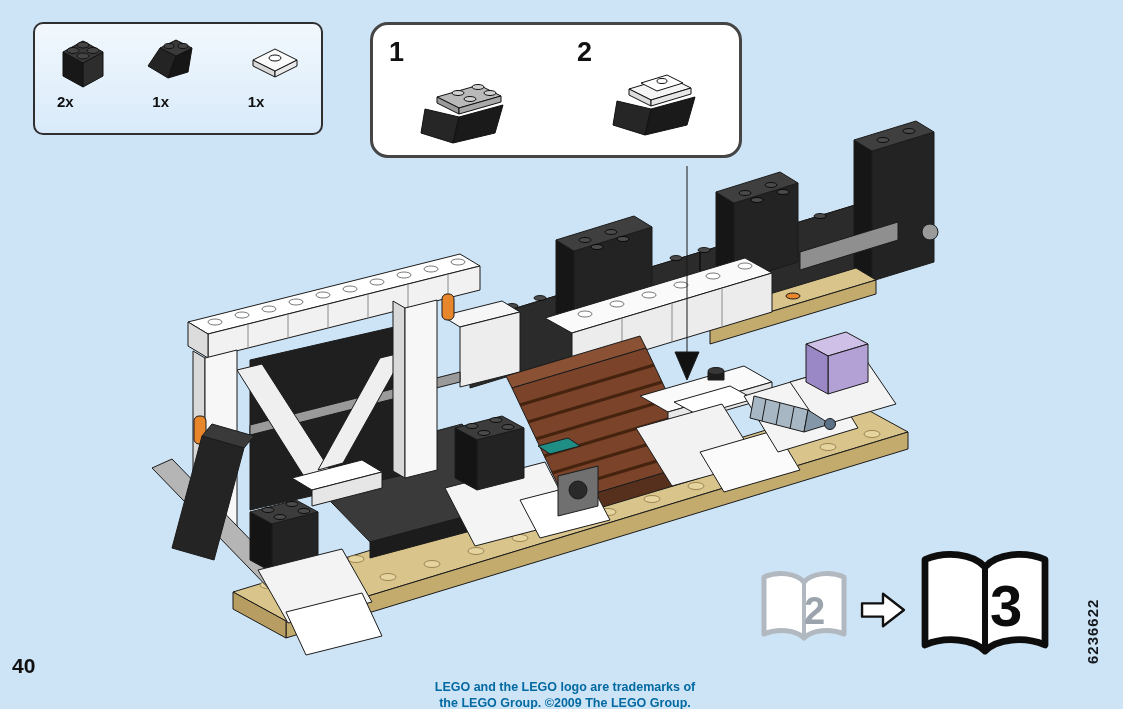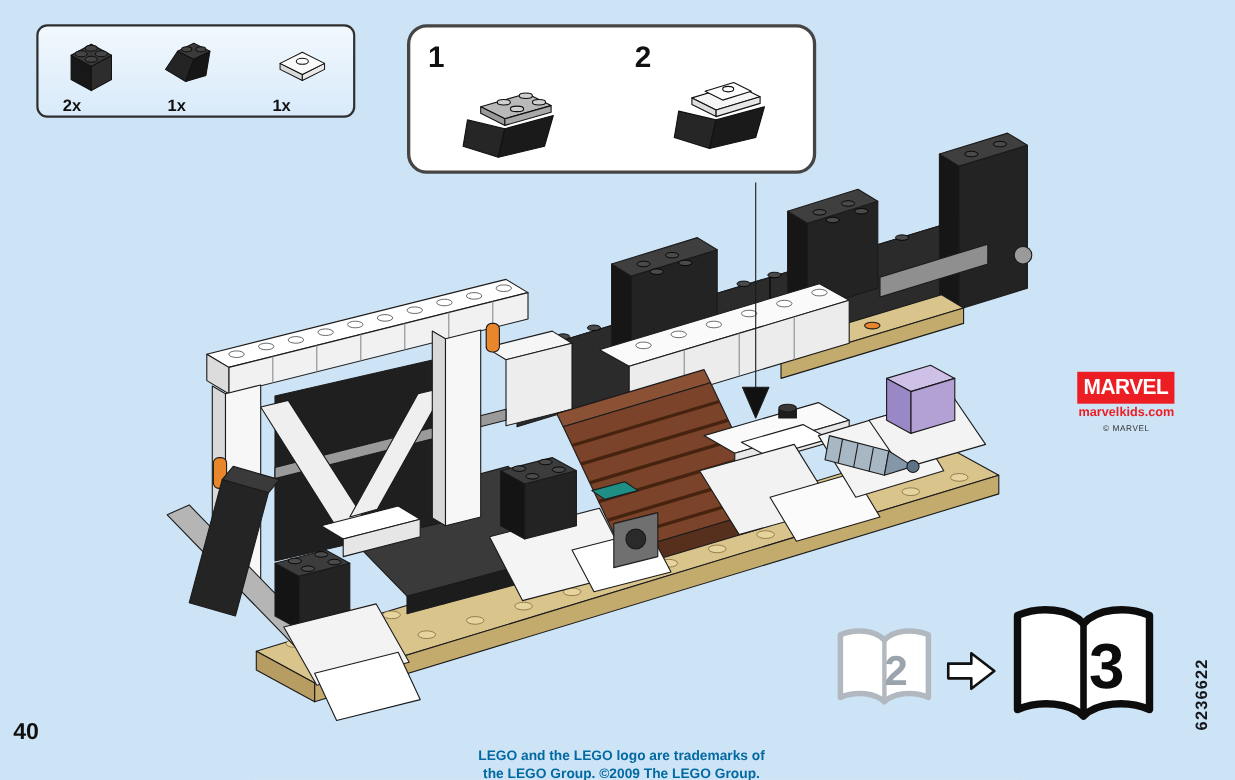--- a/index.html
+++ b/index.html
@@ -3,21 +3,21 @@
 <meta charset="utf-8">
 <style>
   html,body{margin:0;padding:0;}
   .page{
     position:relative; width:1123px; height:709px;
     background:#cde4f6; overflow:hidden;
     font-family:"Liberation Sans", sans-serif; color:#101010;
   }
   
   .parts-box{
-    position:absolute; left:33px; top:22px; width:290px; height:85px;
+    position:absolute; left:33px; top:22px; width:290px; height:113px;
     background:linear-gradient(180deg,#f2f8fd 0%,#d8eafa 100%);
     border:2px solid #2f2f2f; border-radius:10px;
     display:flex; box-sizing:border-box;
   }
   .part-cell{flex:1; display:flex; flex-direction:column; align-items:center; padding-top:6px;}
   .part-count{font-weight:800; font-size:15px; margin-top:1px; align-self:flex-start; margin-left:22px;}
   
   .step-number{position:absolute; left:26px; top:126px; font-size:50px; font-weight:800; letter-spacing:1px;}
   
   .callout{
@@ -325,25 +325,20 @@
       <polygon points="6,42 40,50 34,76 2,66" fill="#262626"></polygon>
       <polygon points="40,50 84,38 76,66 34,76" fill="#1a1a1a"></polygon>
       <polygon points="18,30 58,18 80,29 40,41" fill="#f5f5f5" stroke="#444"></polygon>
       <polygon points="18,30 40,41 40,47 18,36" fill="#dddddd"></polygon>
       <polygon points="40,41 80,29 80,35 40,47" fill="#e6e6e6"></polygon>
       <polygon points="30,24 56,16 72,24 46,32" fill="#ffffff" stroke="#666"></polygon>
       <ellipse cx="51" cy="22" rx="5" ry="2.5" fill="#ffffff" stroke="#999"></ellipse>
     </svg>
   </div>
 
-  <div class="marvel">
-    <div class="marvel-logo">MARVEL</div>
-    <div class="marvel-site">marvelkids.com</div>
-    <div class="marvel-copy">© MARVEL</div>
-  </div>
 
   <div class="book-nav">
     <svg style="left:754px; top:568px;" width="100" height="84" viewBox="0 0 100 84">
       <path d="M50,14 C42,5 24,3 10,9 L10,66 C24,60 42,62 50,70 C58,62 76,60 90,66 L90,9 C76,3 58,5 50,14 Z" fill="#ffffff" stroke="#b2b8c0" stroke-width="5" stroke-linejoin="round"></path>
       <path d="M50,14 L50,70" fill="none" stroke="#b2b8c0" stroke-width="4"></path>
     </svg>
     <div class="book-num b2">2</div>
     <svg style="left:860px; top:590px;" width="46" height="40" viewBox="0 0 48 42">
       <polygon points="2,14 24,14 24,4 46,21 24,38 24,28 2,28" fill="#ffffff" stroke="#111" stroke-width="2.5" stroke-linejoin="round"></polygon>
     </svg>

